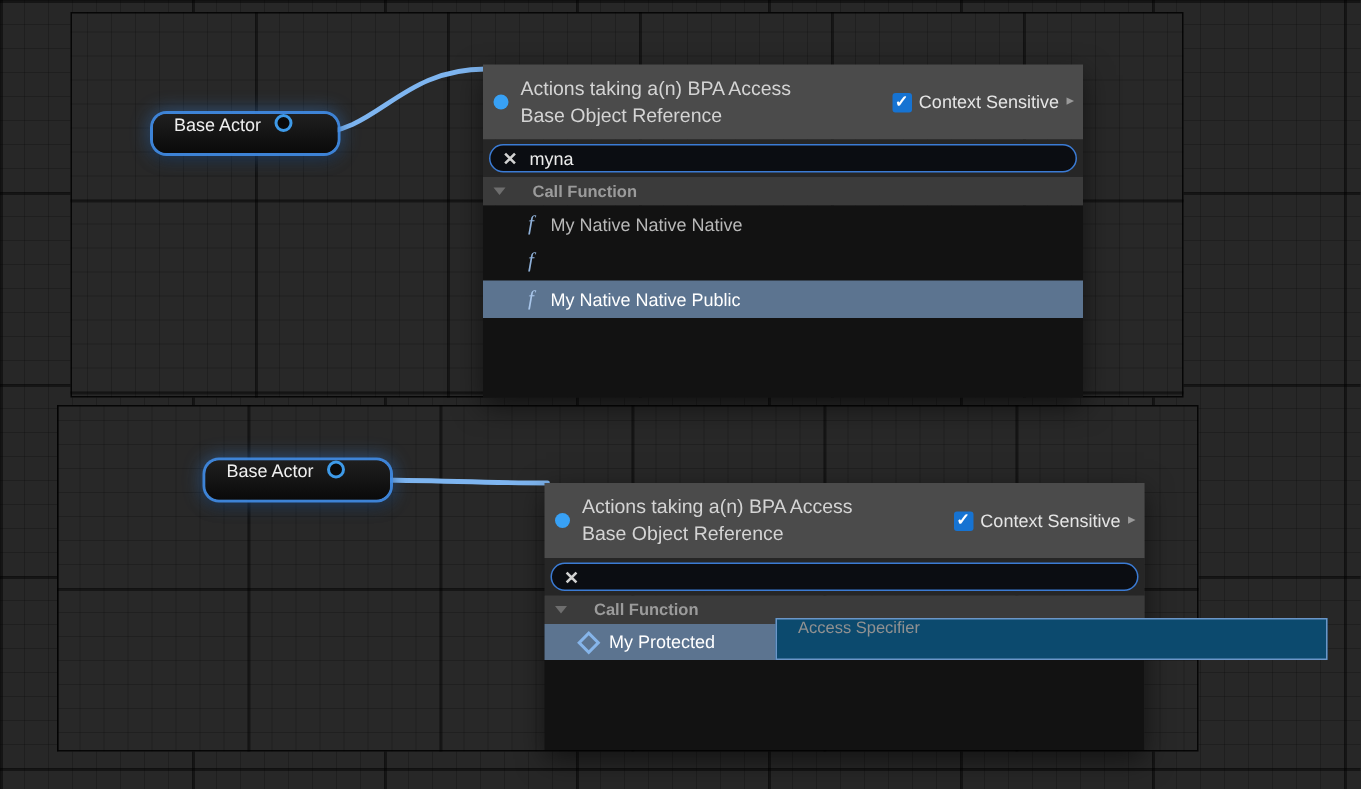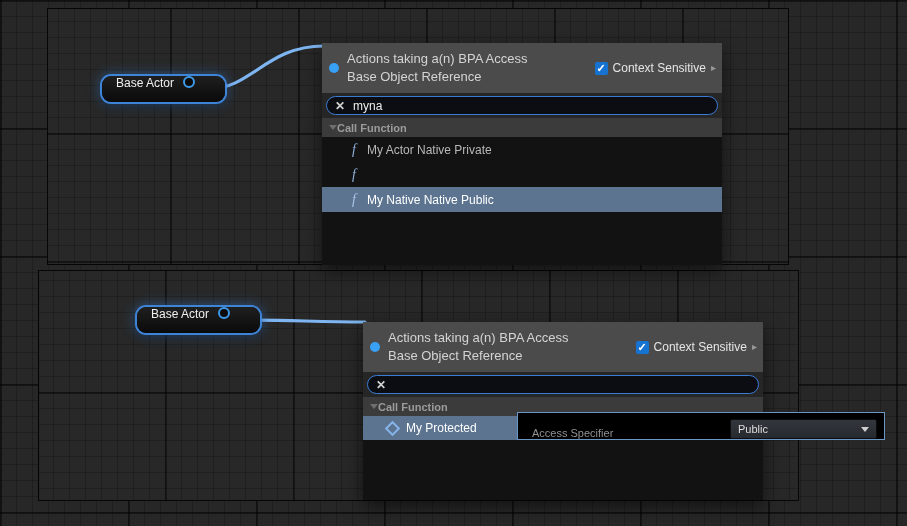--- a/index.html
+++ b/index.html
@@ -54,36 +54,36 @@
   .cs{display:flex;align-items:center;gap:5px;flex:none;}
   .checkbox{width:13px;height:13px;background:#1673d2;border-radius:2px;color:#fff;font-size:11px;line-height:13px;text-align:center;font-weight:bold;flex:none;}
   .cs-label{color:#e5e5e5;font-size:12px;white-space:nowrap;}
   .expander{color:#9a9a9a;font-size:10px;line-height:1;}
 
   .search-row{background:#262626;padding:3px 4px;flex:none;}
   .search-field{height:17px;border:1px solid #3b7bd4;border-radius:10px;background:#0b0d12;display:flex;align-items:center;padding:0 8px;gap:8px;}
   .clear{color:#d2d2d2;font-size:12px;line-height:1;font-weight:bold;cursor:pointer;}
   .search-input{flex:1;background:transparent;border:none;outline:none;color:#ececec;font-size:12px;font-family:inherit;padding:0;min-width:0;}
 
-  .section-bar{background:#3b3b3b;height:19px;display:flex;align-items:center;padding:0 7px;gap:0;flex:none;}
+  .section-bar{background:#3b3b3b;height:19px;display:flex;align-items:center;padding:0 7px;gap:18px;flex:none;}
   .tri-down{width:0;height:0;border-left:4px solid transparent;border-right:4px solid transparent;border-top:5px solid #6e6e6e;flex:none;}
   .section-label{color:#9b9b9b;font-size:11px;font-weight:bold;}
 
   .list{background:#121212;flex:1;display:flex;flex-direction:column;}
   .row{height:25px;display:flex;align-items:center;padding-left:27px;gap:8px;color:#b8b8b8;flex:none;}
   .row.selected{background:#5c7490;color:#ffffff;}
   #menu-bottom .row{height:24px;padding-left:24px;}
   .ficon{font-family:"Liberation Serif",serif;font-style:italic;color:#8fb0d8;font-size:14px;width:10px;text-align:center;flex:none;}
   .row.selected .ficon{color:#a9c6ea;}
   .diamond{width:7px;height:7px;border:2px solid #86b5ea;transform:rotate(45deg);background:transparent;flex:none;}
 
   .tooltip{
     position:absolute;left:517px;top:412px;width:368px;height:28px;z-index:6;
-    background:#000000;border:1px solid #6b96c8;box-sizing:border-box;
-    display:flex;align-items:flex-end;padding:0 7px 0 14px;
+    background:#0c4a6e;border:1px solid #6b96c8;box-sizing:border-box;
+    display:flex;align-items:flex-start;padding:0 7px 0 14px;
   }
   .tooltip-label{color:#919191;font-size:11px;flex:1;}
   .dropdown{
     width:147px;height:20px;box-sizing:border-box;border:1px solid #0c0d10;border-radius:2px;
     background:linear-gradient(#33373d,#26292e);display:flex;align-items:center;
     padding:0 7px;color:#dedede;font-size:11px;cursor:pointer;
   }
   .dropdown-label{flex:1;}
   .chev{width:0;height:0;border-left:4px solid transparent;border-right:4px solid transparent;border-top:5px solid #cfcfcf;flex:none;}
 </style>
@@ -126,21 +126,21 @@
       <input class="search-input" value="myna" style="">
     </div>
   </div>
   <div class="section-bar">
     <span class="tri-down"></span>
     <span class="section-label">Call Function</span>
   </div>
   <div class="list">
     <div class="row">
       <span class="ficon">f</span>
-      <span>My Actor Native Private</span>
+      <span>My Native Native Native</span>
     </div>
     <div class="row">
       <span class="ficon">f</span>
     </div>
     <div class="row selected">
       <span class="ficon">f</span>
       <span>My Native Native Public</span>
     </div>
   </div>
 </div>
@@ -170,17 +170,13 @@
   <div class="list">
     <div class="row selected">
       <span class="diamond"></span>
       <span>My Protected</span>
     </div>
   </div>
 </div>
 
 <div class="tooltip">
   <span class="tooltip-label">Access Specifier</span>
-  <div class="dropdown">
-    <span class="dropdown-label">Public</span>
-    <span class="chev"></span>
-  </div>
 </div>
 
 </body></html>

